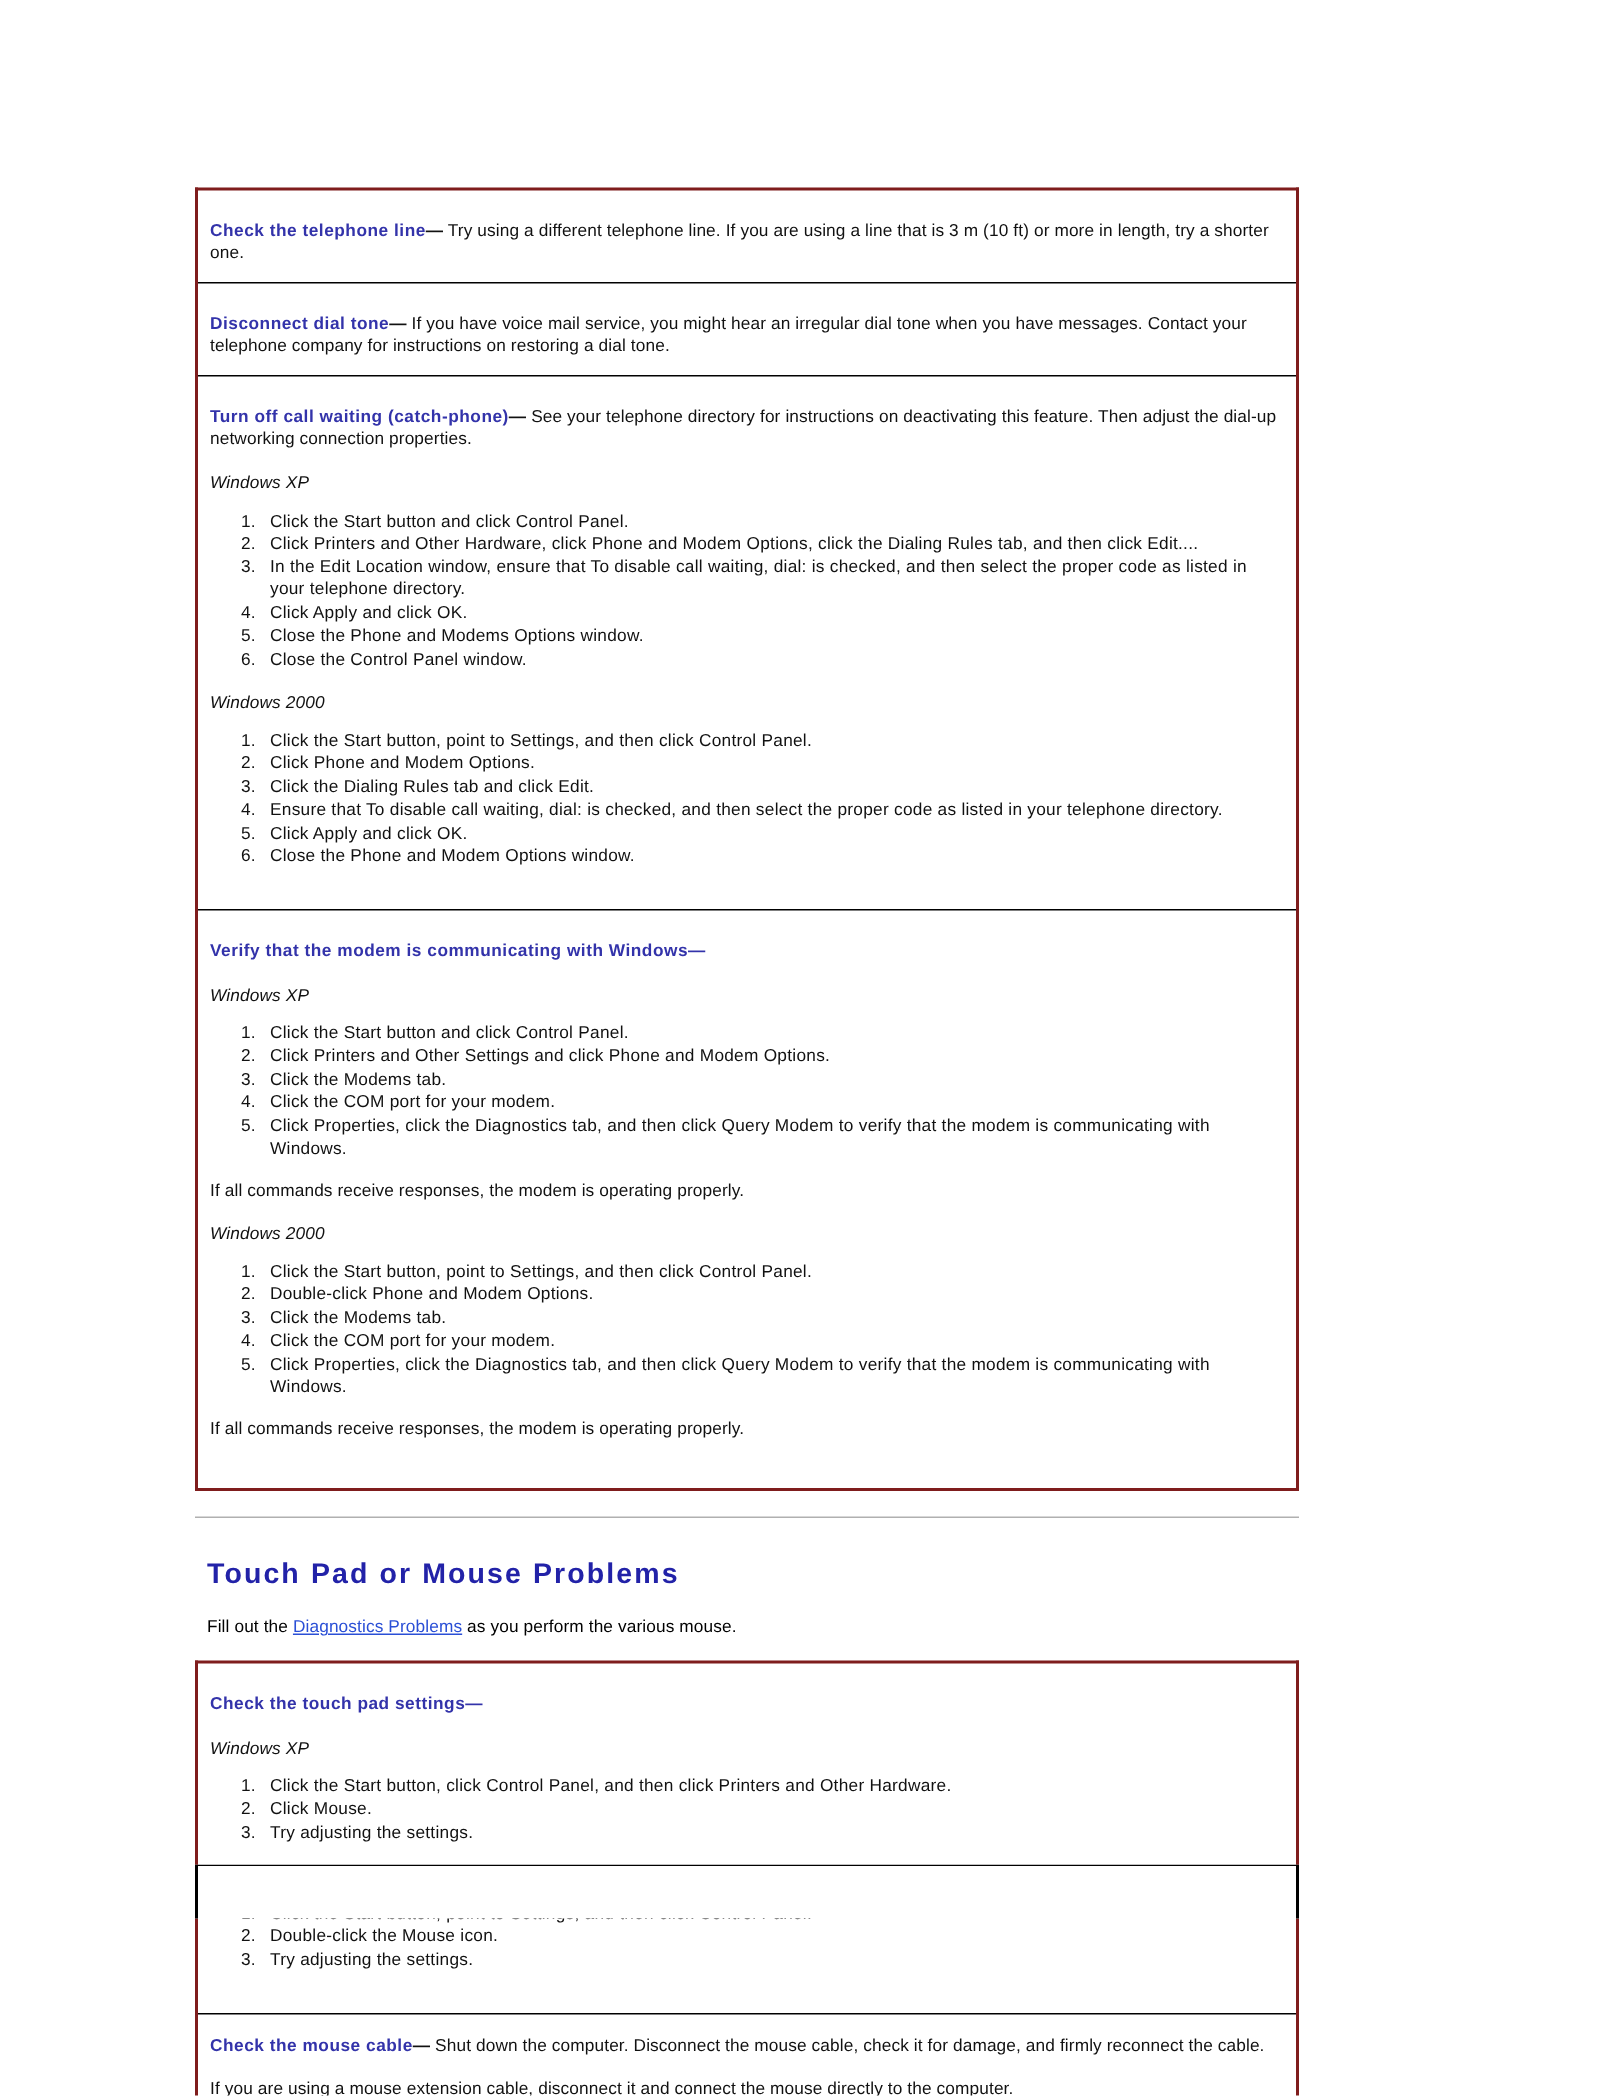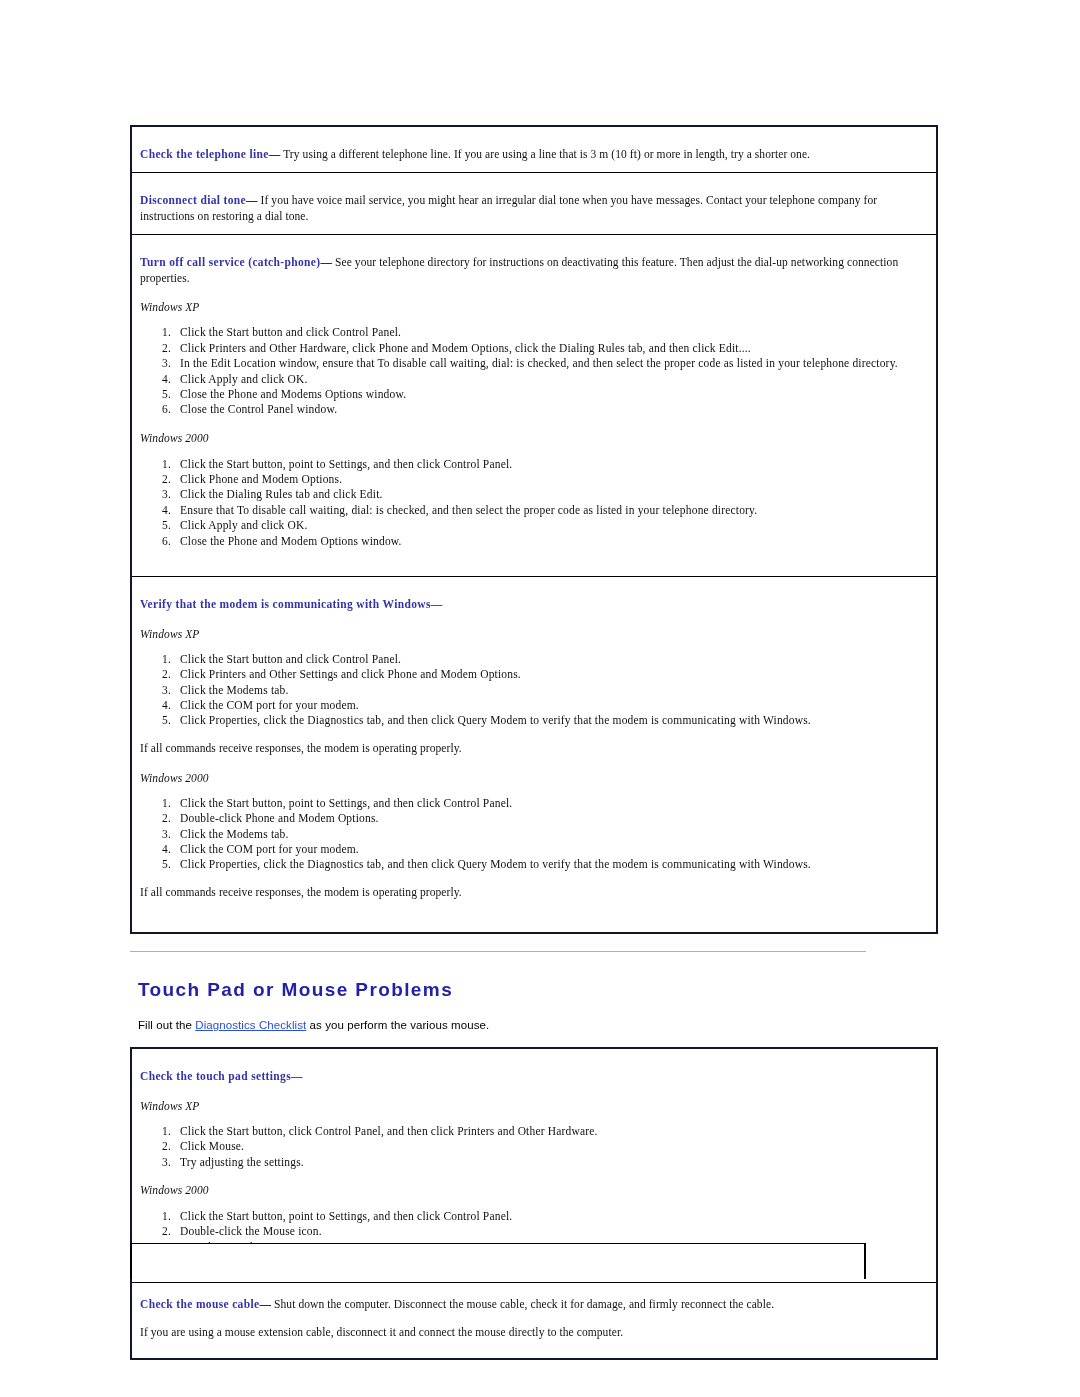--- a/index.html
+++ b/index.html
@@ -22,25 +22,24 @@
   }
   .content {
     position: absolute;
     left: 130px;
     top: 125px;
     width: 736px;
   }
 
   
   table.tbl {
-    width: 808px;
+    width: 736px;
     border-collapse: collapse;
-    border: 2px solid #0f172a;
+    border: 2px solid #7f1d1d;
     table-layout: fixed;
-    font-family: Liberation Serif, serif;
   }
   table.tbl td.cell {
     border: 1px solid #000000;
     padding: 20px 8px 8px 8px;
     vertical-align: top;
     font-size: 11.5px;
     line-height: 1.32;
     color: #111111;
   }
   table.tbl td.cell.tight {
@@ -147,21 +146,21 @@
         </tr>
 
         <tr>
           <td class="cell">
             <p class="para"><span class="bold-blue">Disconnect dial tone</span><span class="dash">—</span><span> If you have voice mail service, you might hear an irregular dial tone when you have messages. Contact your telephone company for instructions on restoring a dial tone.</span></p>
           </td>
         </tr>
 
         <tr>
           <td class="cell">
-            <p class="para"><span class="bold-blue">Turn off call service (catch-phone)</span><span class="dash">—</span><span> See your telephone directory for instructions on deactivating this feature. Then adjust the dial-up networking connection properties.</span></p>
+            <p class="para"><span class="bold-blue">Turn off call waiting (catch-phone)</span><span class="dash">—</span><span> See your telephone directory for instructions on deactivating this feature. Then adjust the dial-up networking connection properties.</span></p>
 
             <p class="os-label">Windows XP</p>
             <ol class="steps">
               <li>Click the Start button and click Control Panel.</li>
               <li>Click Printers and Other Hardware, click Phone and Modem Options, click the Dialing Rules tab, and then click Edit....</li>
               <li>In the Edit Location window, ensure that To disable call waiting, dial: is checked, and then select the proper code as listed in your telephone directory.</li>
               <li>Click Apply and click OK.</li>
               <li>Close the Phone and Modems Options window.</li>
               <li>Close the Control Panel window.</li>
             </ol>
@@ -204,21 +203,21 @@
             <p class="trailing">If all commands receive responses, the modem is operating properly.</p>
             <div class="gap-sm"></div>
           </td>
         </tr>
 
       </tbody>
     </table>
 
     <hr class="divider">
     <h2 class="section-title">Touch Pad or Mouse Problems</h2>
-    <p class="intro"><span>Fill out the </span><a class="doclink" href="#">Diagnostics Checklist</a><span> as you perform the various mouse.</span></p>
+    <p class="intro"><span>Fill out the </span><a class="doclink" href="#">Diagnostics Problems</a><span> as you perform the various mouse.</span></p>
 
     <table class="tbl">
       <tbody>
 
         <tr>
           <td class="cell">
             <p class="para"><span class="bold-blue">Check the touch pad settings</span><span class="bold-blue">—</span><span></span></p>
 
             <p class="os-label">Windows XP</p>
             <ol class="steps">

